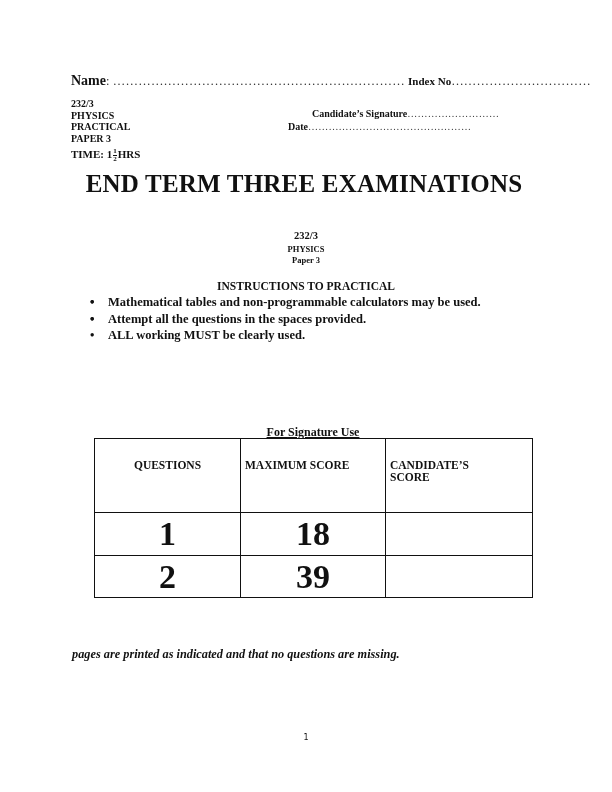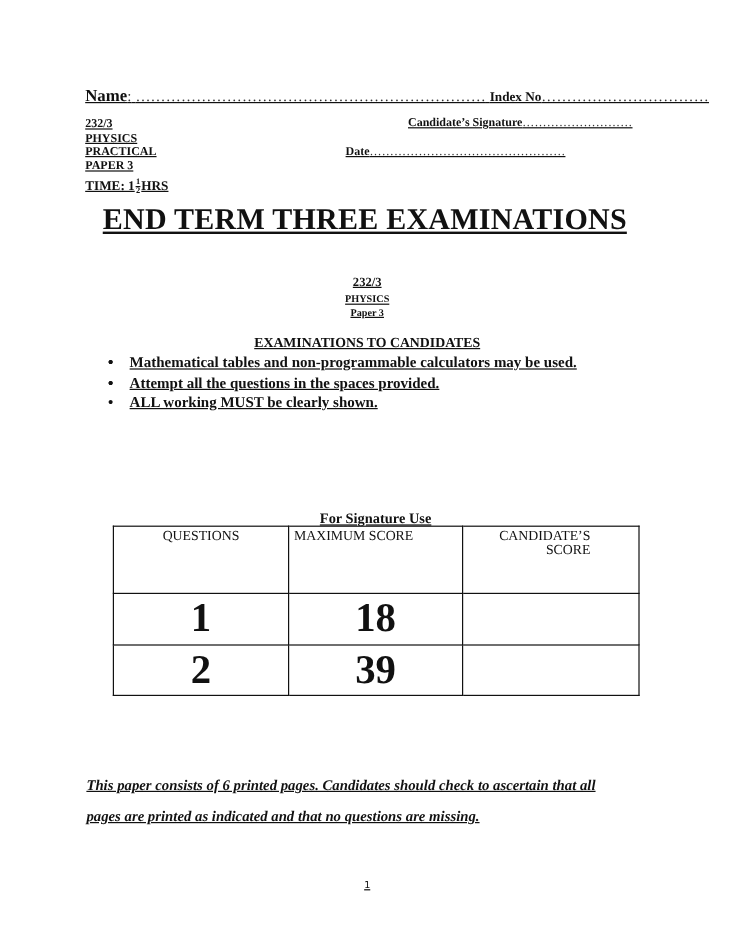--- a/index.html
+++ b/index.html
@@ -1,20 +1,20 @@
 <!DOCTYPE html>
 <html><head>
   <meta charset="utf-8">
   <style>
     html, body { margin: 0; padding: 0; background: #ffffff; }
     body {
       width: 612px; height: 792px; position: relative; overflow: hidden;
       font-family: "Liberation Serif", "DejaVu Serif", serif; color: #111;
     }
-    .abs { position: absolute; white-space: nowrap; text-decoration: underline; }
+    .abs { position: absolute; white-space: nowrap; }
     .b { font-weight: bold; }
     .dots { font-weight: normal; letter-spacing: 0.2px; color: #333; }
     .name-line { left: 71px; top: 73px; font-size: 12.5px; }
     .name-line .label { font-size: 14px; font-weight: bold; }
     .small { font-size: 10px; font-weight: bold; line-height: 11.5px; }
     .frac { display: inline-block; vertical-align: middle; text-align: center; font-size: 7px; line-height: 7px; margin: 0 1px; }
     .frac .num { display: block; border-bottom: 0.8px solid #111; }
     .frac .den { display: block; }
     .title { left: 0; width: 608px; top: 170px; text-align: center; font-size: 25px; font-weight: bold; letter-spacing: 0.2px; }
     .center-block { left: 0; width: 612px; text-align: center; font-weight: bold; }
@@ -22,21 +22,21 @@
     .instr-list { left: 90px; top: 294px; font-size: 12.5px; font-weight: bold; line-height: 16.5px; }
     .instr-list .item { position: relative; padding-left: 18px; }
     .instr-list .bullet { position: absolute; left: 0; top: 0; }
     .exam-caption { left: 94px; width: 438px; top: 425px; text-align: center; font-size: 12px; font-weight: bold; text-decoration: underline; }
     table.scores {
       position: absolute; left: 94px; top: 438px; border-collapse: collapse;
       width: 438px; table-layout: fixed;
     }
     table.scores td, table.scores th { border: 1.3px solid #111; padding: 0; }
     table.scores th {
-      height: 53px; vertical-align: top; font-size: 11.5px; font-weight: normal; padding-top: 2px;
+      height: 53px; vertical-align: top; font-size: 11.5px; font-weight: bold; padding-top: 20px;
     }
     table.scores th.left-align { text-align: left; padding-left: 4px; }
     table.scores td { text-align: center; vertical-align: middle; font-weight: bold; font-size: 34px; line-height: 34px; }
     table.scores tr.r1 td { height: 42px; }
     table.scores tr.r2 td { height: 41px; }
     table.scores tr.r3 td { height: 41px; }
     .footer-note { left: 72px; top: 641px; font-size: 12.3px; font-weight: bold; font-style: italic; line-height: 26px; }
     .page-num { left: 0; width: 612px; top: 733px; text-align: center; font-family: "DejaVu Sans", sans-serif; font-size: 8px; }
   </style>
 </head>
@@ -52,68 +52,67 @@
   <div>232/3</div>
   <div>PHYSICS</div>
   <div>PRACTICAL</div>
   <div>PAPER 3</div>
 </div>
 
 <div class="abs small" style="left:71px; top:148px; font-size:11px;">
   <span>TIME: 1</span><span class="frac"><span class="num">1</span><span class="den">2</span></span><span>HRS</span>
 </div>
 
-<div class="abs small" style="left:312px; top:97px;margin-left:28px;">
+<div class="abs small" style="left:312px; top:108px;">
   <span>Candidate’s Signature</span><span class="dots">………………………</span>
 </div>
 
 <div class="abs small" style="left:288px; top:121px;">
   <span>Date</span><span class="dots">…………………………………………</span>
 </div>
 
 <div class="abs title">END TERM THREE EXAMINATIONS</div>
 
 <div class="abs center-block" style="top:230px; font-size:10.5px;">232/3</div>
 <div class="abs center-block" style="top:244px; font-size:8.5px;">PHYSICS</div>
 <div class="abs center-block" style="top:255px; font-size:8.5px;">Paper 3</div>
 
-<div class="abs instr-title">EXAMINATIONS TO CANDIDATES</div>
+<div class="abs instr-title">INSTRUCTIONS TO PRACTICAL</div>
 <div class="abs instr-list">
   <div class="item"><span class="bullet">•</span></div>
   <div class="item"><span class="bullet">•</span><span>Mathematical tables and non-programmable calculators may be used.</span></div>
   <div class="item"><span class="bullet">•</span></div>
   <div class="item"><span class="bullet">•</span><span>Attempt all the questions in the spaces provided.</span></div>
-  <div class="item"><span class="bullet">•</span><span>ALL working MUST be clearly shown.</span></div>
+  <div class="item"><span class="bullet">•</span><span>ALL working MUST be clearly used.</span></div>
 </div>
 
 <div class="abs exam-caption">For Signature Use</div>
 
 <table class="scores">
   <colgroup>
       <col style="width:146px">
       <col style="width:145px">
       <col style="width:147px">
     </colgroup>
   <tbody>
       <tr>
     <th>QUESTIONS</th>
     <th class="left-align">MAXIMUM SCORE</th>
-    <th class="left-align" style="width:120px; white-space:normal; padding-right:40px;text-align:right;">CANDIDATE’S SCORE</th>
+    <th class="left-align" style="width:120px; white-space:normal; padding-right:40px;">CANDIDATE’S SCORE</th>
   </tr>
   <tr class="r1">
     <td>1</td>
     <td>18</td>
     <td></td>
   </tr>
   <tr class="r2">
     <td>2</td>
     <td>39</td>
     <td></td>
   </tr>
 </tbody>
   </table>
 
 <div class="abs footer-note">
-  <div>This paper consists of 6 printed pages. Candidates should check to ascertain that all</div>
   <div>pages are printed as indicated and that no questions are missing.</div>
 </div>
 
 <div class="abs page-num">1</div>
 
 </body></html>

